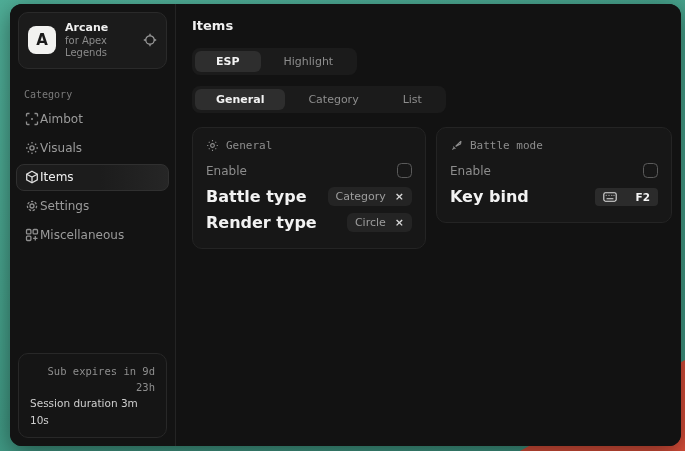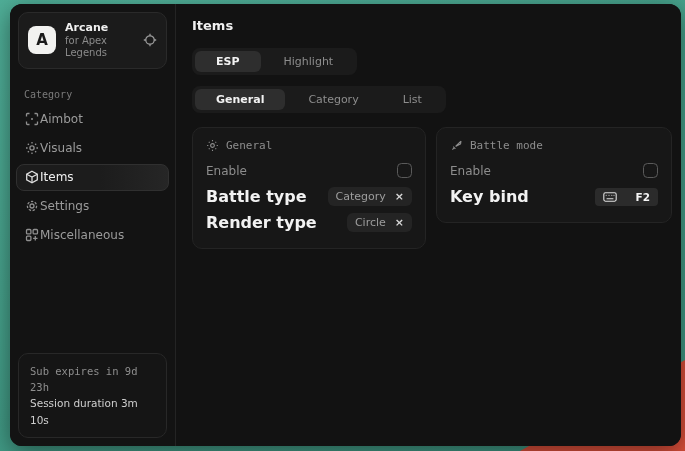--- a/index.html
+++ b/index.html
@@ -57,20 +57,21 @@
   }
   .nav-item.selected .nicon { color:#dcdcdc; }
   .sb-spacer { flex:1; }
   .session-card {
     margin:8px; padding:9px 11px; border:1px solid #282828;
     border-radius:10px; background:#151515; line-height:1.55;
   }
   .session-line1 {
     color:#8e8e8e; font-size:10.5px;
     font-family:"DejaVu Sans Mono","Liberation Mono",monospace;
+    text-align:right;
   }
   .session-line2 { color:#cfcfcf; font-size:10.5px; }
   
   .main { flex:1; padding:14px 14px 0 16px; background:#121212; }
   .page-title { color:#f0f0f0; font-size:13px; font-weight:bold; margin-bottom:15px; }
   .tabgroup {
     display:inline-flex; background:#1b1b1b; border-radius:8px;
     padding:3px; gap:2px; margin-bottom:11px;
   }
   .tabrow { display:block; }

